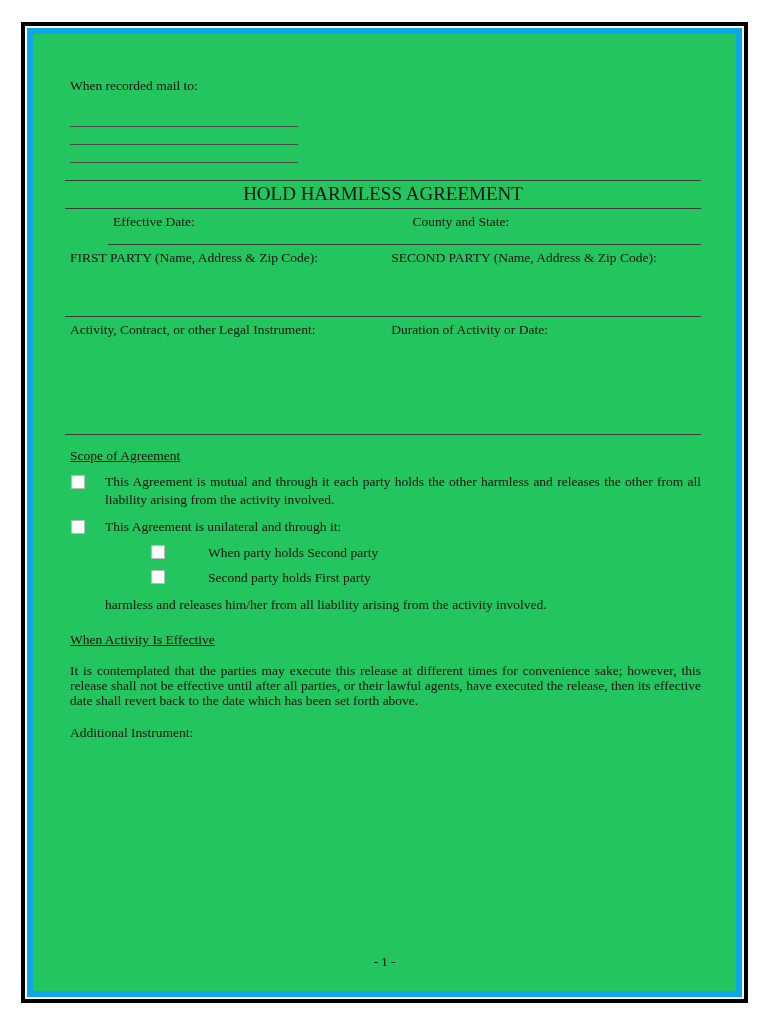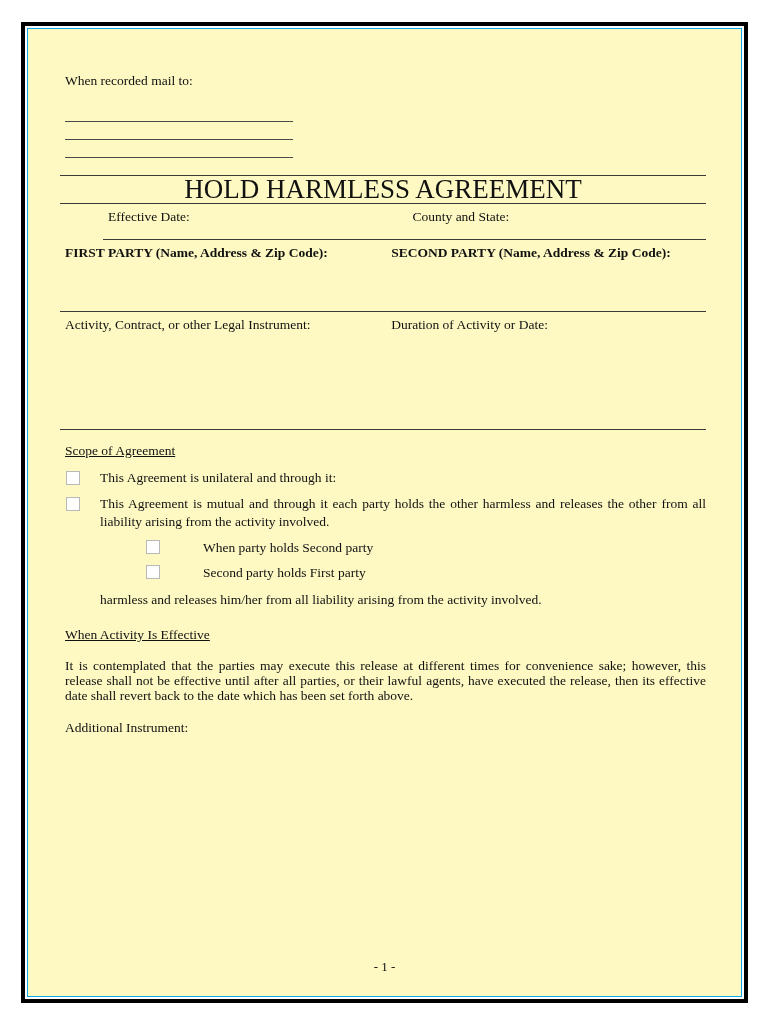--- a/index.html
+++ b/index.html
@@ -13,23 +13,23 @@
   .frame {
     position: absolute;
     left: 21px; top: 22px;
     width: 727px; height: 981px;
     border: 4px solid #000000;
     padding: 2px;
     background: #ffffff;
   }
   .inner {
     width: 100%; height: 100%;
-    border: 1px solid #0ea5e9;
+    border: 6px solid #0ea5e9;
     position: relative;
-    background: #fef9c3;
+    background: #22c55e;
   }
   .content {
     position: absolute;
     left: 32px; right: 35px; top: 0;
     font-size: 13.5px;
     line-height: 18px;
   }
   .mail-to {
     margin-top: 43px;
     padding-left: 5px;
@@ -40,39 +40,39 @@
     height: 18px;
     margin-left: 5px;
     border-bottom: 1px solid #4a4a4a;
   }
   .info-table {
     margin-top: 17px;
     border-top: 1px solid #3a3a3a;
   }
   .title-row {
     text-align: center;
-    font-size: 27px;
+    font-size: 19px;
     line-height: 24px;
     padding: 1px 0 2px 0;
     border-bottom: 1px solid #3a3a3a;
   }
   .trow {
     display: flex;
     border-bottom: 1px solid #3a3a3a;
   }
   .trow .cell-left {
     width: 50.5%;
     padding: 4px 0 0 5px;
   }
   .trow .cell-right {
     flex: 1;
     padding: 4px 0 0 5px;
   }
   .row-a { min-height: 36px; margin-left: 43px; }
-  .row-b { min-height: 72px; font-weight: bold; }
+  .row-b { min-height: 72px; }
   .row-c { min-height: 118px; }
   .section-heading {
     margin-top: 12px;
     padding-left: 5px;
     text-decoration: underline;
   }
   .check-row {
     position: relative;
     padding-left: 40px;
     text-align: justify;
@@ -150,28 +150,28 @@
         </div>
 
         <div class="trow row-c">
           <div class="cell-left">Activity, Contract, or other Legal Instrument:</div>
           <div class="cell-right">Duration of Activity or Date:</div>
         </div>
       </div>
 
       <div class="section-heading">Scope of Agreement</div>
 
+      <div class="check-row first">
+        <span class="checkbox"></span>
+        <span>This Agreement is mutual and through it each party holds the other harmless and releases the other from all liability arising from the activity involved.</span>
+      </div>
+
       <div class="check-row second">
         <span class="checkbox"></span>
         <span>This Agreement is unilateral and through it:</span>
-      </div>
-
-      <div class="check-row first">
-        <span class="checkbox"></span>
-        <span>This Agreement is mutual and through it each party holds the other harmless and releases the other from all liability arising from the activity involved.</span>
       </div>
 
       <div class="sub-row first">
         <span class="checkbox"></span>
         <span>When party holds Second party</span>
       </div>
 
       <div class="sub-row second">
         <span class="checkbox"></span>
         <span>Second party holds First party</span>

